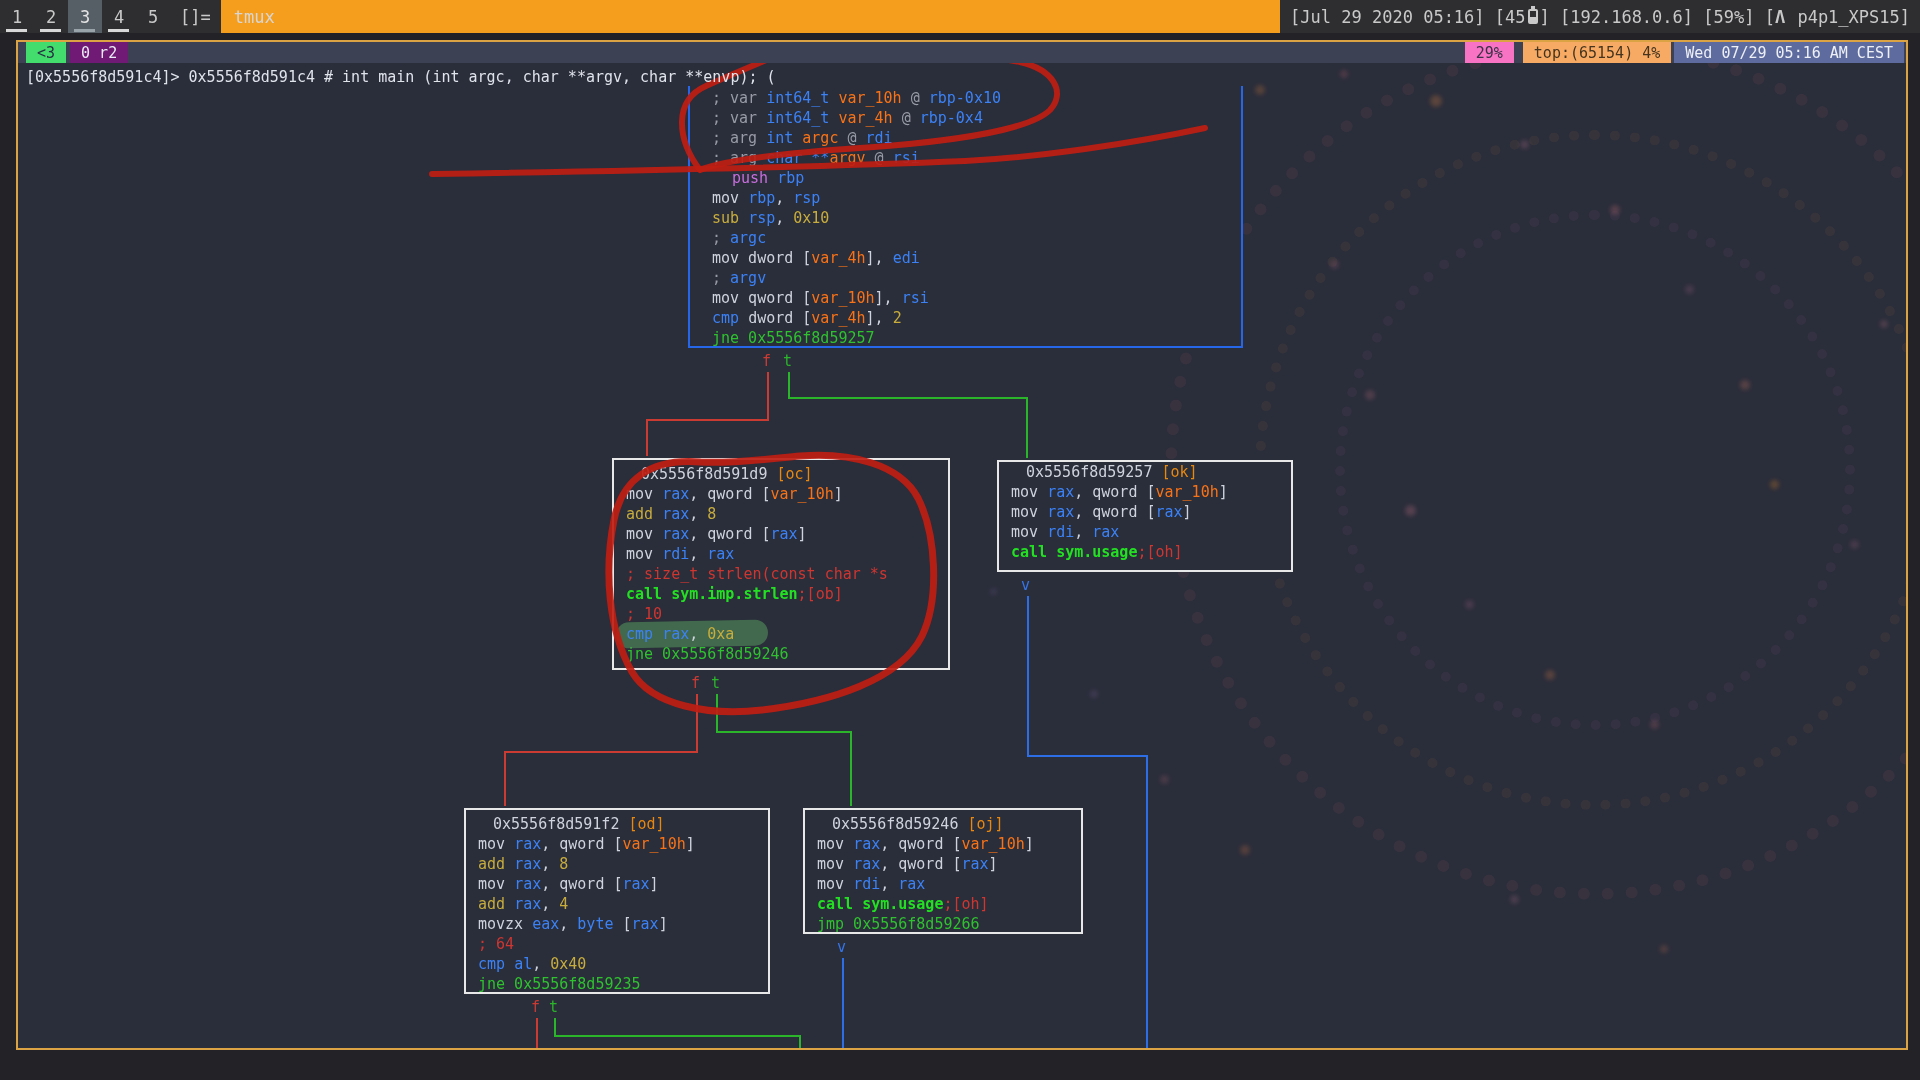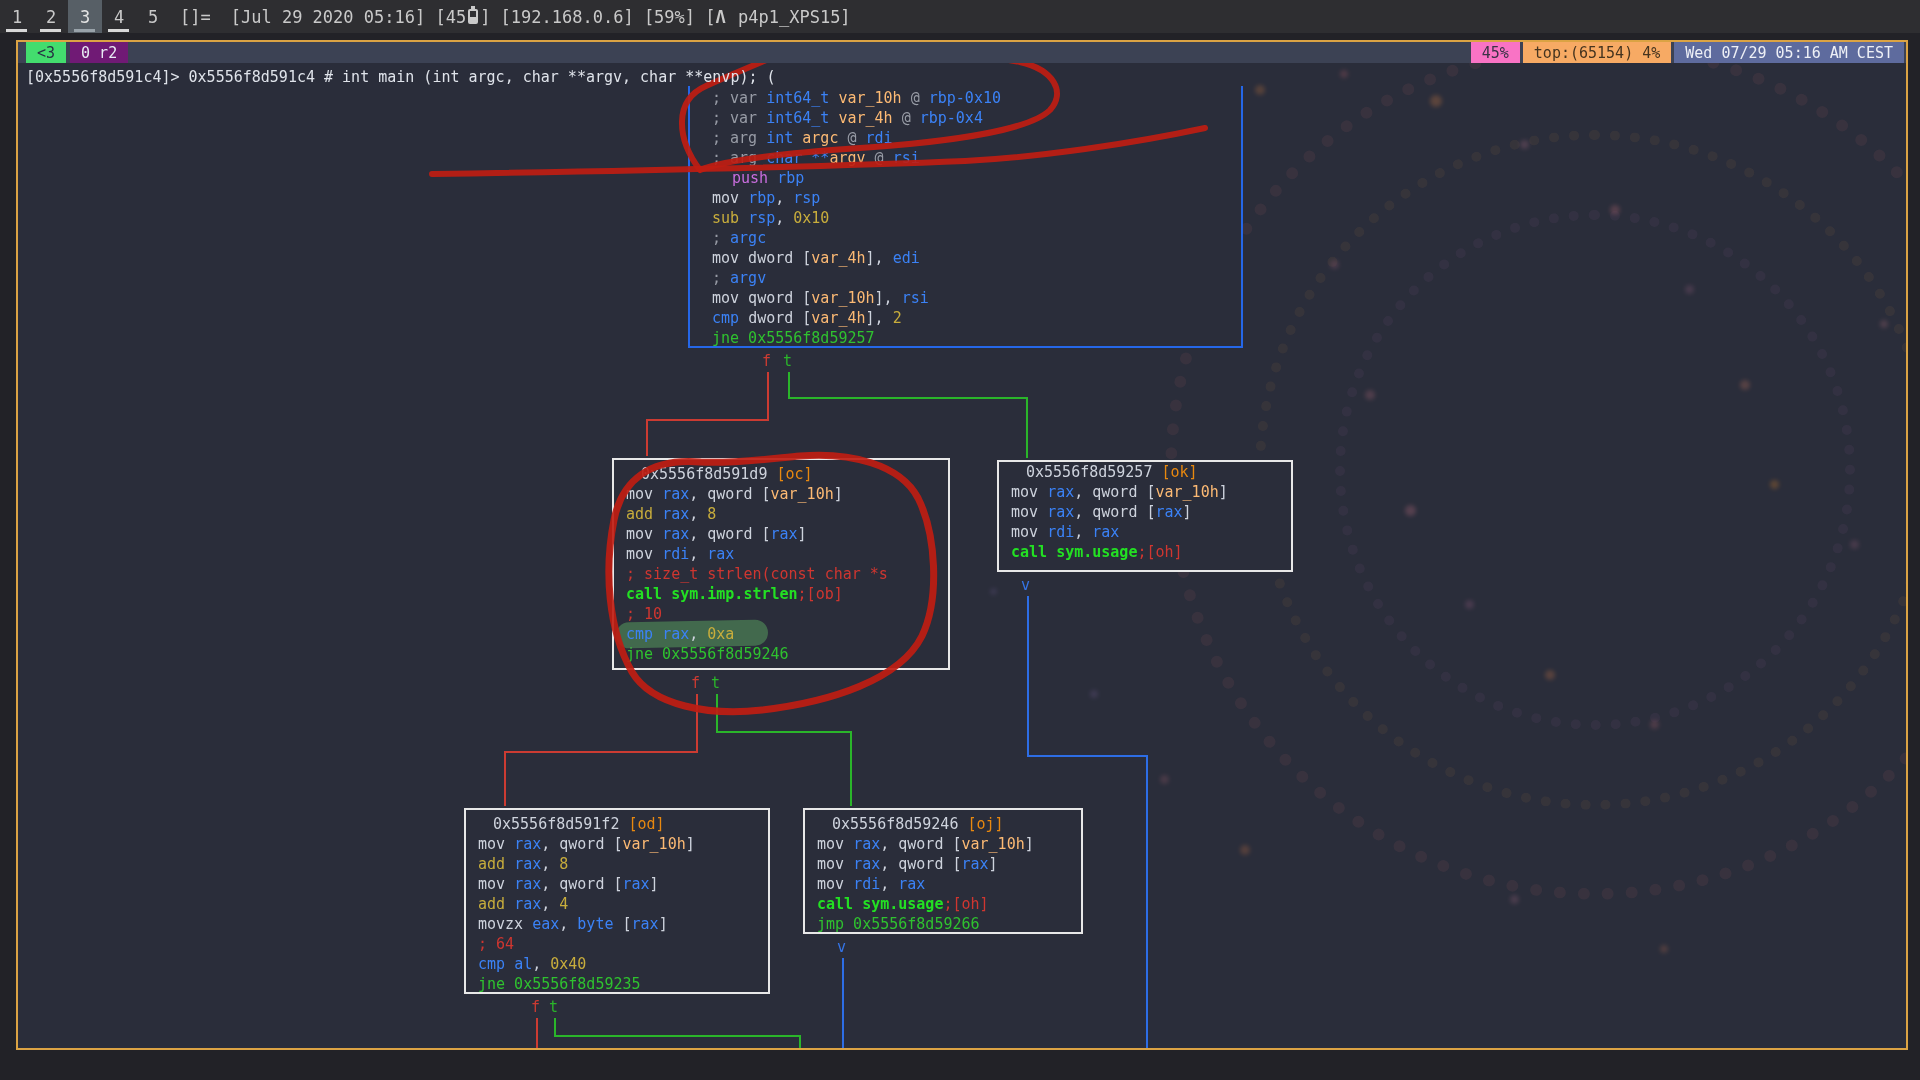--- a/index.html
+++ b/index.html
@@ -32,39 +32,39 @@
   .ring { position:absolute; border-radius:50%; }
   .dot { position:absolute; border-radius:50%; filter:blur(2px); opacity:.45; }
 
   
   .tmuxbar { position:absolute; left:18px; top:42px; width:1888px; height:21px; background:#3c4254;
              display:flex; align-items:stretch; font-size:15px; z-index:6; }
   .tbadge { display:flex; align-items:center; padding:0 11px; white-space:pre; }
   .b-sess { background:#43dd6e; color:#273043; margin-left:8px; }
   .b-win  { background:#701a75; color:#e8ebf4; margin-left:4px; }
   .b-cpu  { background:#f973c5; color:#3a3347; margin-left:auto; }
-  .b-top  { background:#f7aa64; color:#45341f; margin-left:3px; }
+  .b-top  { background:#f7aa64; color:#45341f; margin-left:9px; }
   .b-clk  { background:#5e6b9e; color:#eef0f6; margin-left:3px; margin-right:2px; }
 
   .cmdline { position:absolute; left:26px; top:68px; z-index:6; font-size:15px; color:#dfe3ea; white-space:pre; }
 
   
   .edges { position:absolute; left:0; top:0; z-index:1; pointer-events:none; }
   .block { position:absolute; z-index:2; background:#2a2d3a; border:2px solid #e8e8e8;
            font-size:15px; white-space:pre; }
   .block .bt { height:20px; line-height:20px; padding-left:27px; }
   .block .bl { height:20px; line-height:20px; padding-left:12px; }
   #blk-entry { left:688px; top:86px; width:555px; height:262px; border-color:#2567e8; border-top:none; padding-top:2px; }
   #blk-entry .bl { padding-left:22px; }
   #blk-oc { left:612px; top:458px; width:338px; height:212px; padding-top:4px; }
   #blk-ok { left:997px; top:460px; width:296px; height:112px; padding-top:0; }
   #blk-od { left:464px; top:808px; width:306px; height:186px; padding-top:4px; }
   #blk-oj { left:803px; top:808px; width:280px; height:126px; padding-top:4px; }
 
-  .c-com { color:#989ca6; } .c-blue { color:#3b82f6; } .c-vblue { color:#fdba74; }
+  .c-com { color:#989ca6; } .c-blue { color:#3b82f6; } .c-vblue { color:#f97316; }
   .c-wht { color:#ced3dd; } .c-yel { color:#c8ad3c; } .c-mag { color:#c86ddd;margin-left:20px; }
   .c-grn { color:#2fc22f; } .c-bgrn { color:#23e023; font-weight:bold; }
   .c-red { color:#cf3630; } .c-org { color:#e8880f; }
 
   .hl { position:relative; z-index:0; }
   .hl::before { content:""; position:absolute; z-index:-1; left:2px; top:-3px; width:152px; height:26px;
                 background:rgba(90,165,95,.5); border-radius:13px; transform:rotate(-1.2deg); }
 
   .elabel { position:absolute; z-index:3; font-size:15px; line-height:18px; }
   .lf { color:#cc3b32; } .lt { color:#2ab52a; } .lv { color:#3575e8; }
@@ -78,20 +78,23 @@
 
   <div class="topbar">
     <div style="display:flex">
         <div class="tag und">1</div>
         <div class="tag und">2</div>
         <div class="tag sel und">3</div>
         <div class="tag und">4</div>
         <div class="tag">5</div>
       </div>
     <div class="layoutsym">[]=</div>
+    <div class="titlearea">
+      <span>tmux</span>
+    </div>
     <div class="statusarea"><span>[Jul 29 2020 05:16] [45</span><span class="battery-icon"></span><span>] [192.168.0.6] [59%] [</span><span class="arch-icon">Λ</span><span> p4p1_XPS15]</span></div>
   </div>
 
   <div class="termframe"></div>
   <div class="wallpaper">
     <div class="ring" style="left:1147px;top:-2px;width:860px;height:860px;border:12px dotted rgba(140,85,95,.14)"></div>
     <div class="ring" style="left:1237px;top:88px;width:680px;height:680px;border:10px dotted rgba(150,110,70,.12)"></div>
     <div class="ring" style="left:1317px;top:168px;width:520px;height:520px;border:10px dotted rgba(120,85,130,.12)"></div>
     <div class="dot" style="left:1237px;top:43px;width:10px;height:10px;background:#8a5a3a"></div>
     <div class="dot" style="left:1322px;top:28px;width:8px;height:8px;background:#7a4a55"></div>
@@ -113,21 +116,21 @@
     <div class="dot" style="left:1492px;top:853px;width:9px;height:9px;background:#6f4f62"></div>
     <div class="dot" style="left:1642px;top:903px;width:8px;height:8px;background:#7c5247"></div>
     <div class="dot" style="left:1832px;top:498px;width:9px;height:9px;background:#6a4a5e"></div>
     <div class="dot" style="left:1862px;top:278px;width:8px;height:8px;background:#7a5560"></div>
     <div class="dot" style="left:972px;top:546px;width:7px;height:7px;background:#4e4668"></div>
   </div>
 
   <div class="tmuxbar">
     <div class="tbadge b-sess">&lt;3</div>
     <div class="tbadge b-win">0 r2</div>
-    <div class="tbadge b-cpu">45%</div>
+    <div class="tbadge b-cpu">29%</div>
     <div class="tbadge b-top">top:(65154) 4%</div>
     <div class="tbadge b-clk">Wed 07/29 05:16 AM CEST</div>
   </div>
 
   <div class="cmdline mono">[0x5556f8d591c4]&gt; 0x5556f8d591c4 # int main (int argc, char **argv, char **envp); (</div>
 
   <svg class="edges" width="1920" height="1080">
     <polyline points="768,372 768,420 647,420 647,456" fill="none" stroke="#cc3b32" stroke-width="2"></polyline>
     <polyline points="789,372 789,398 1027,398 1027,458" fill="none" stroke="#2ab52a" stroke-width="2"></polyline>
     <polyline points="697,694 697,752 505,752 505,806" fill="none" stroke="#cc3b32" stroke-width="2"></polyline>

